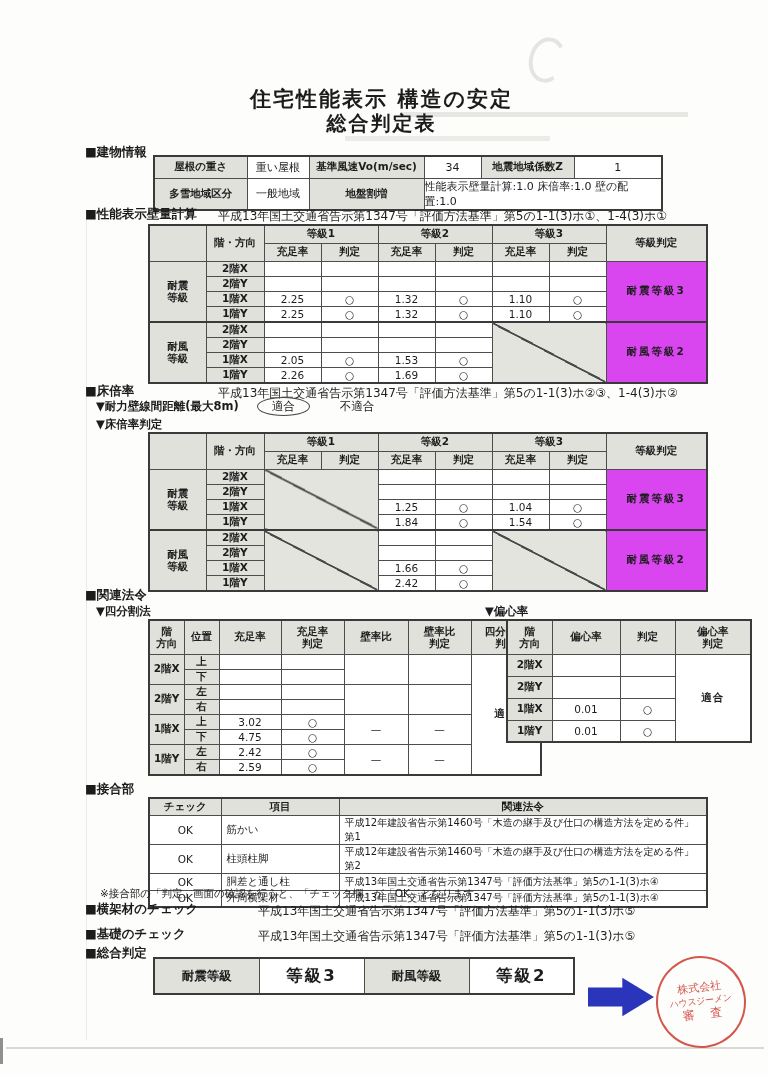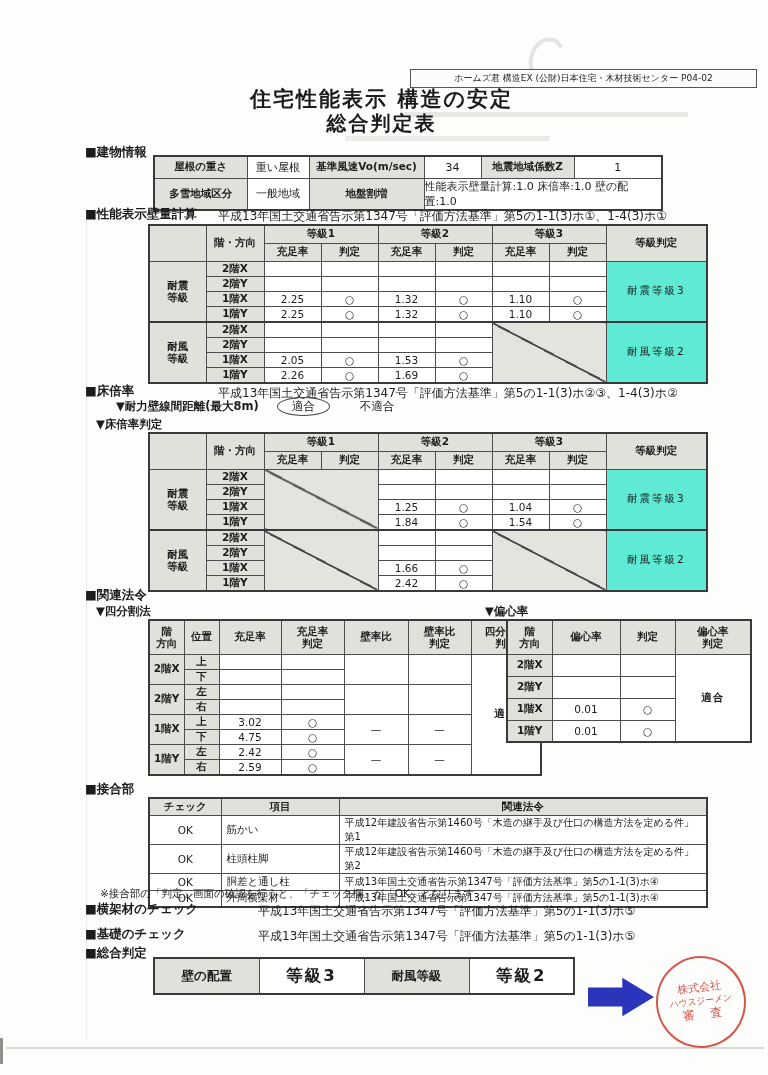--- a/index.html
+++ b/index.html
@@ -35,21 +35,21 @@
 
   
   table.tbl{position:absolute;border-collapse:collapse;table-layout:fixed;
     background:#fff;border:2px solid #3a3a3a;margin-left:48px;}
   table.tbl th,table.tbl td{border:1px solid #4d4d4d;padding:0 3px;
     vertical-align:middle;text-align:center;overflow:hidden;font-size:10.5px;}
   table.tbl th{background:#e1e1db;font-weight:600;}
   .pre{white-space:pre-line;line-height:1.15;}
   td.num{text-align:right;padding-right:6px;}
   td.mark{font-size:12px;}
-  td.result{font-size:13.5px;font-weight:400;letter-spacing:2px;background:#5eead4;}
+  td.result{font-size:13.5px;font-weight:700;letter-spacing:2px;background:#d946ef;}
   td.verdict{font-size:11.5px;font-weight:600;letter-spacing:1px;background:#fff;}
   .diag{background-color:#e4e4de;
     background-image:linear-gradient(to top right,
       transparent calc(50% - 1px), #4a4a4a calc(50% - 1px),
       #4a4a4a calc(50% + 1px), transparent calc(50% + 1px));}
   tr.sep > th, tr.sep > td{border-top:2px solid #3a3a3a;}
 
   
   #building-table{left:105px;top:155px;width:508px;}
   #building-table tr{height:22px;}
@@ -107,21 +107,20 @@
 
 <div class="sheet">
 
   <div class="arc-artifact"></div>
   <div class="streak1"></div>
   <div class="streak2"></div>
   <div class="edge-left-line"></div>
   <div class="edge-bottom-line"></div>
   <div class="edge-left-tick"></div>
 
-  <div class="app-box">ホームズ君 構造EX (公財)日本住宅・木材技術センター P04-02</div>
   <div class="title-wrap">
     <div class="title1">住宅性能表示 構造の安定</div>
     <div class="title2">総合判定表</div>
   </div>
 
   <div class="sec" style="left:85px;top:144px;text-align:center;">■建物情報</div>
   <table class="tbl" id="building-table">
     <colgroup>
         <col style="width:93px">
         <col style="width:62px">
@@ -251,21 +250,21 @@
         <td class="mark">○</td>
         <td class="num">1.69</td>
         <td class="mark">○</td>
       </tr>
     </tbody>
   </table>
 
   <div class="sec" style="left:85px;top:383px;">■床倍率</div>
   <div class="note" style="left:218px;top:385px;">平成13年国土交通省告示第1347号「評価方法基準」第5の1-1(3)ホ②③、1-4(3)ホ②</div>
   <div class="dist-line">
-    <span class="sub" style="position:static;margin-left:20px;">▼耐力壁線間距離(最大8m)</span>
+    <span class="sub" style="position:static;">▼耐力壁線間距離(最大8m)</span>
     <span class="oval">適合</span>
     <span class="fail">不適合</span>
   </div>
   <div class="sub" style="left:96px;top:417px;">▼床倍率判定</div>
   <table class="tbl grade" id="floor-table">
     <colgroup>
         <col style="width:57px">
         <col style="width:58px">
         <col style="width:57px">
         <col style="width:57px">
@@ -529,21 +528,21 @@
   <div class="sec" style="left:85px;top:945px;">■総合判定</div>
   <table class="tbl" id="overall-table">
     <colgroup>
         <col style="width:105px">
         <col style="width:105px">
         <col style="width:105px">
         <col style="width:105px">
       </colgroup>
     <tbody>
       <tr>
-        <th>壁の配置</th>
+        <th>耐震等級</th>
         <td>等級3</td>
         <th>耐風等級</th>
         <td>等級2</td>
       </tr>
     </tbody>
   </table>
 
   <div class="approval-arrow"></div>
   <div class="stamp">
     <span class="s1">株式会社</span>

